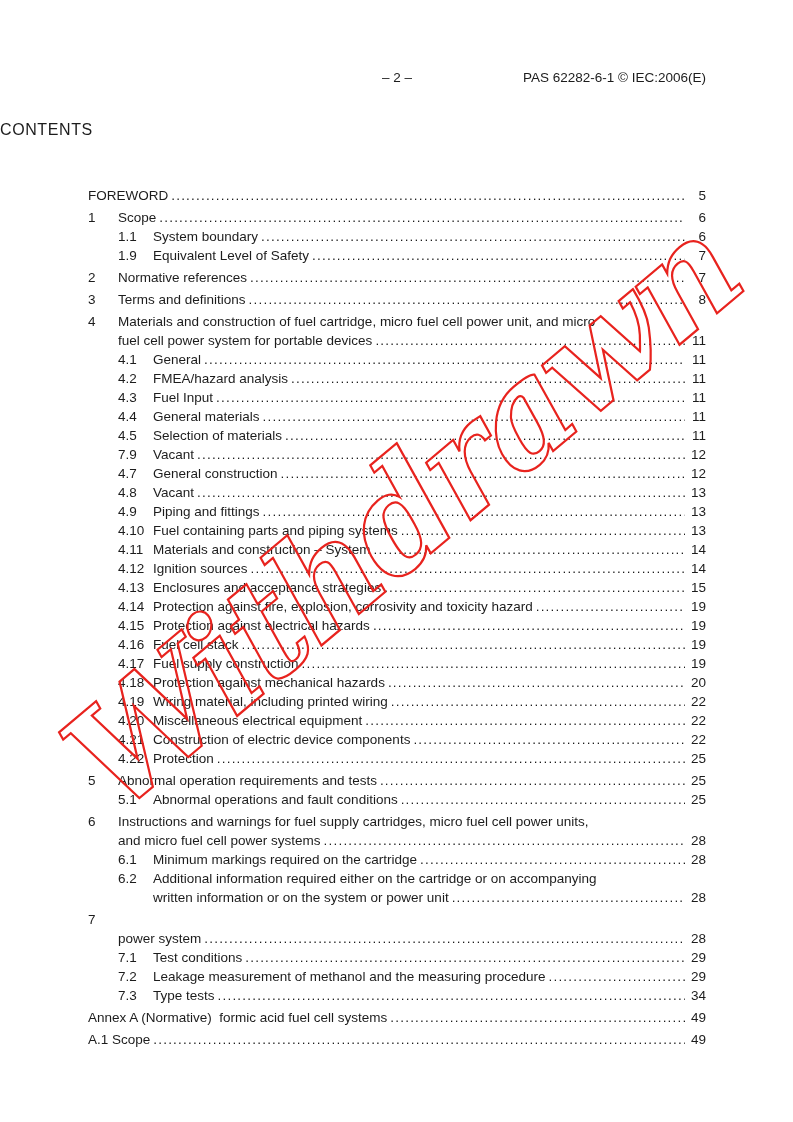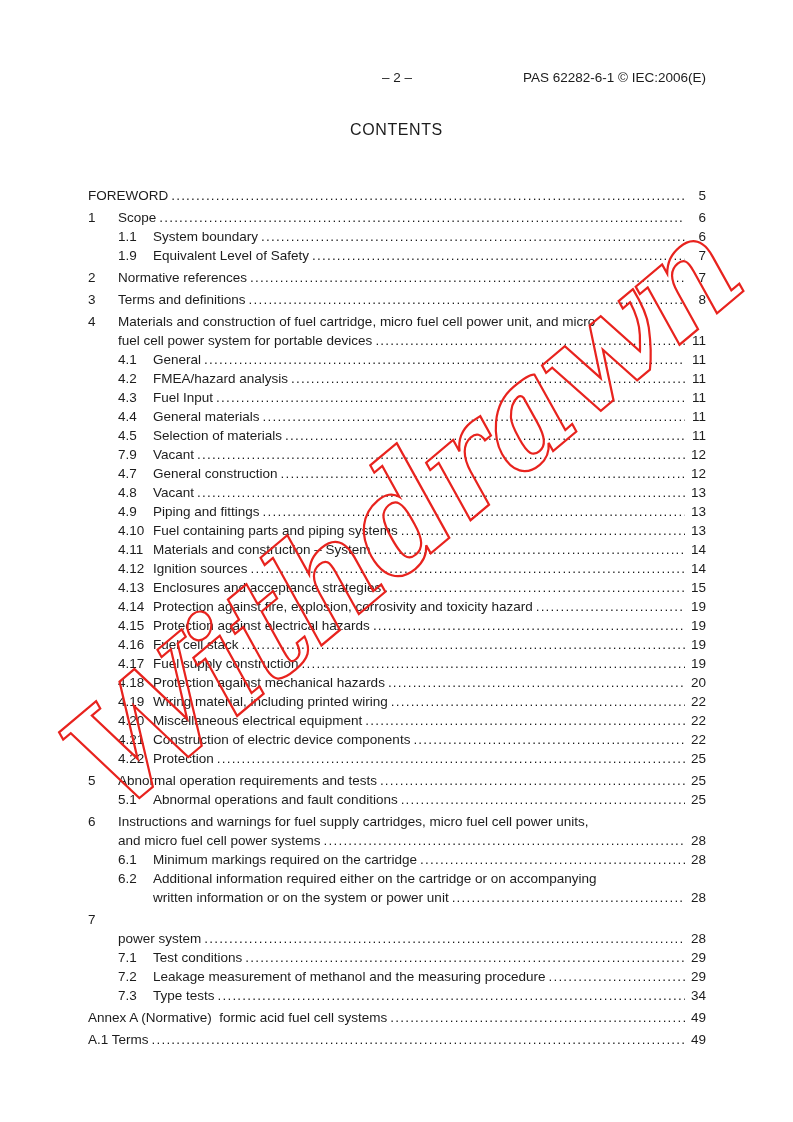--- a/index.html
+++ b/index.html
@@ -20,21 +20,21 @@
     top: 70px; left: 88px; width: 618px;
     display: flex; align-items: baseline;
     font-size: 13.5px;
   }
   .header .h-spacer { flex: 1 1 0; }
   .header .h-center { flex: 0 0 auto; }
   .header .h-right  { flex: 1 1 0; text-align: right; white-space: nowrap; }
   .doc-title {
     position: absolute;
     top: 121px; left: 0; width: 793px;
-    text-align: center;
+    text-align: left;
     font-size: 16px;
     letter-spacing: 0.6px;
   }
   .toc {
     position: absolute;
     top: 186px; left: 88px; width: 618px;
     font-size: 13.5px;
   }
   .toc-entry.lvl0 { margin-top: 3px; }
   .toc-entry:first-child { margin-top: 0; }
@@ -403,21 +403,21 @@
       </div>
       <div class="toc-entry lvl0 nonum">
         <div class="toc-line">
           <span class="toc-text">Annex A (Normative)  formic acid fuel cell systems</span>
           <span class="toc-leader"></span>
           <span class="toc-page">49</span>
         </div>
       </div>
       <div class="toc-entry lvl0 nonum">
         <div class="toc-line">
-          <span class="toc-text">A.1 Terms</span>
+          <span class="toc-text">A.1 Scope</span>
           <span class="toc-leader"></span>
           <span class="toc-page">49</span>
         </div>
       </div>
     </div>
 
   <svg class="watermark-svg" width="793" height="1122" viewBox="0 0 793 1122" aria-hidden="true">
     <text x="118" y="816" transform="rotate(-40 118 816)" font-family="'DejaVu Serif', serif" font-style="italic" font-weight="bold" font-size="140" letter-spacing="-4" fill="none" stroke-width="2.2" stroke="#e8231e">Withdrawn</text>
   </svg>
 

